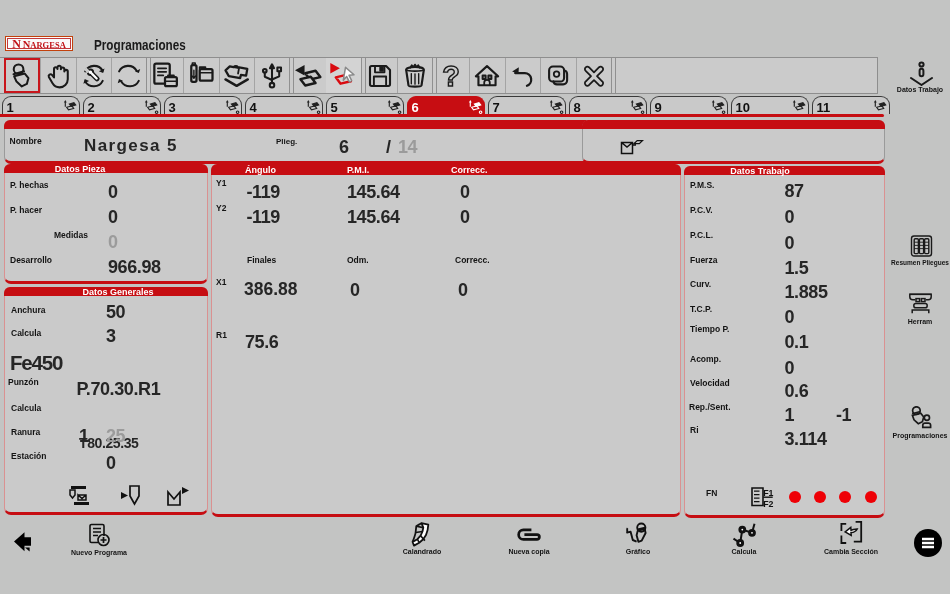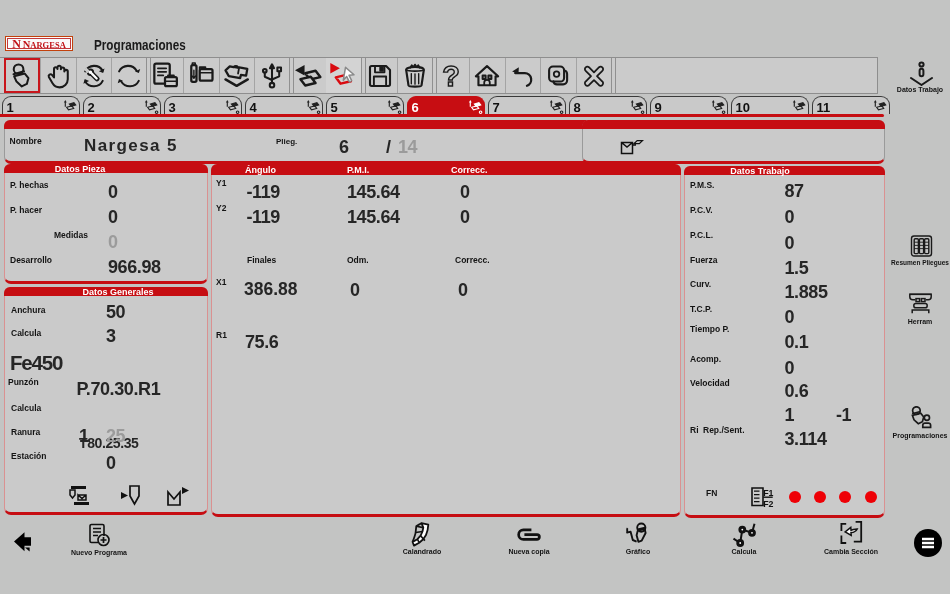--- a/index.html
+++ b/index.html
@@ -388,21 +388,21 @@
       <div class="lbl" style="left:5px;top:114.1px;">Curv.</div>
       <div class="val" style="left:99.5px;top:117.1px;">1.885</div>
       <div class="lbl" style="left:5px;top:138.8px;">T.C.P.</div>
       <div class="val" style="left:99.5px;top:142.1px;">0</div>
       <div class="lbl" style="left:5px;top:159px;">Tiempo P.</div>
       <div class="val" style="left:99.5px;top:167.1px;">0.1</div>
       <div class="lbl" style="left:5px;top:188.8px;">Acomp.</div>
       <div class="val" style="left:99.5px;top:192.6px;">0</div>
       <div class="lbl" style="left:5px;top:213.2px;">Velocidad</div>
       <div class="val" style="left:99.5px;top:215.5px;">0.6</div>
-      <div class="lbl" style="left:18px;top:237.2px;margin-top:23px;">Rep./Sent.</div>
+      <div class="lbl" style="left:4px;top:237.2px;">Rep./Sent.</div>
       <div class="val" style="left:99.5px;top:240.4px;">1</div>
       <div class="val" style="left:151px;top:240.4px;">-1</div>
       <div class="lbl" style="left:5px;top:260.1px;">Ri</div>
       <div class="val" style="left:99.5px;top:264.1px;">3.114</div>
     </div>
   <div class="lbl" style="left:21px;top:323px;">FN</div>
   <svg class="abs" style="left:64.5px;top:319px;" width="24" height="23" viewBox="0 0 24 23">
     <path d="M2 3 h11 v17.5 h-11 z" fill="none" stroke="#111" stroke-width="1.6"></path>
     <path d="M4 6.2 h5.5 M4 9.7 h5.5 M4 13.2 h5.5 M4 16.7 h5.5" stroke="#111" stroke-width="1.2"></path>
     <text x="13.2" y="10.5" font-size="8.8" font-weight="bold" fill="#111" font-family="Liberation Sans">F1</text>

